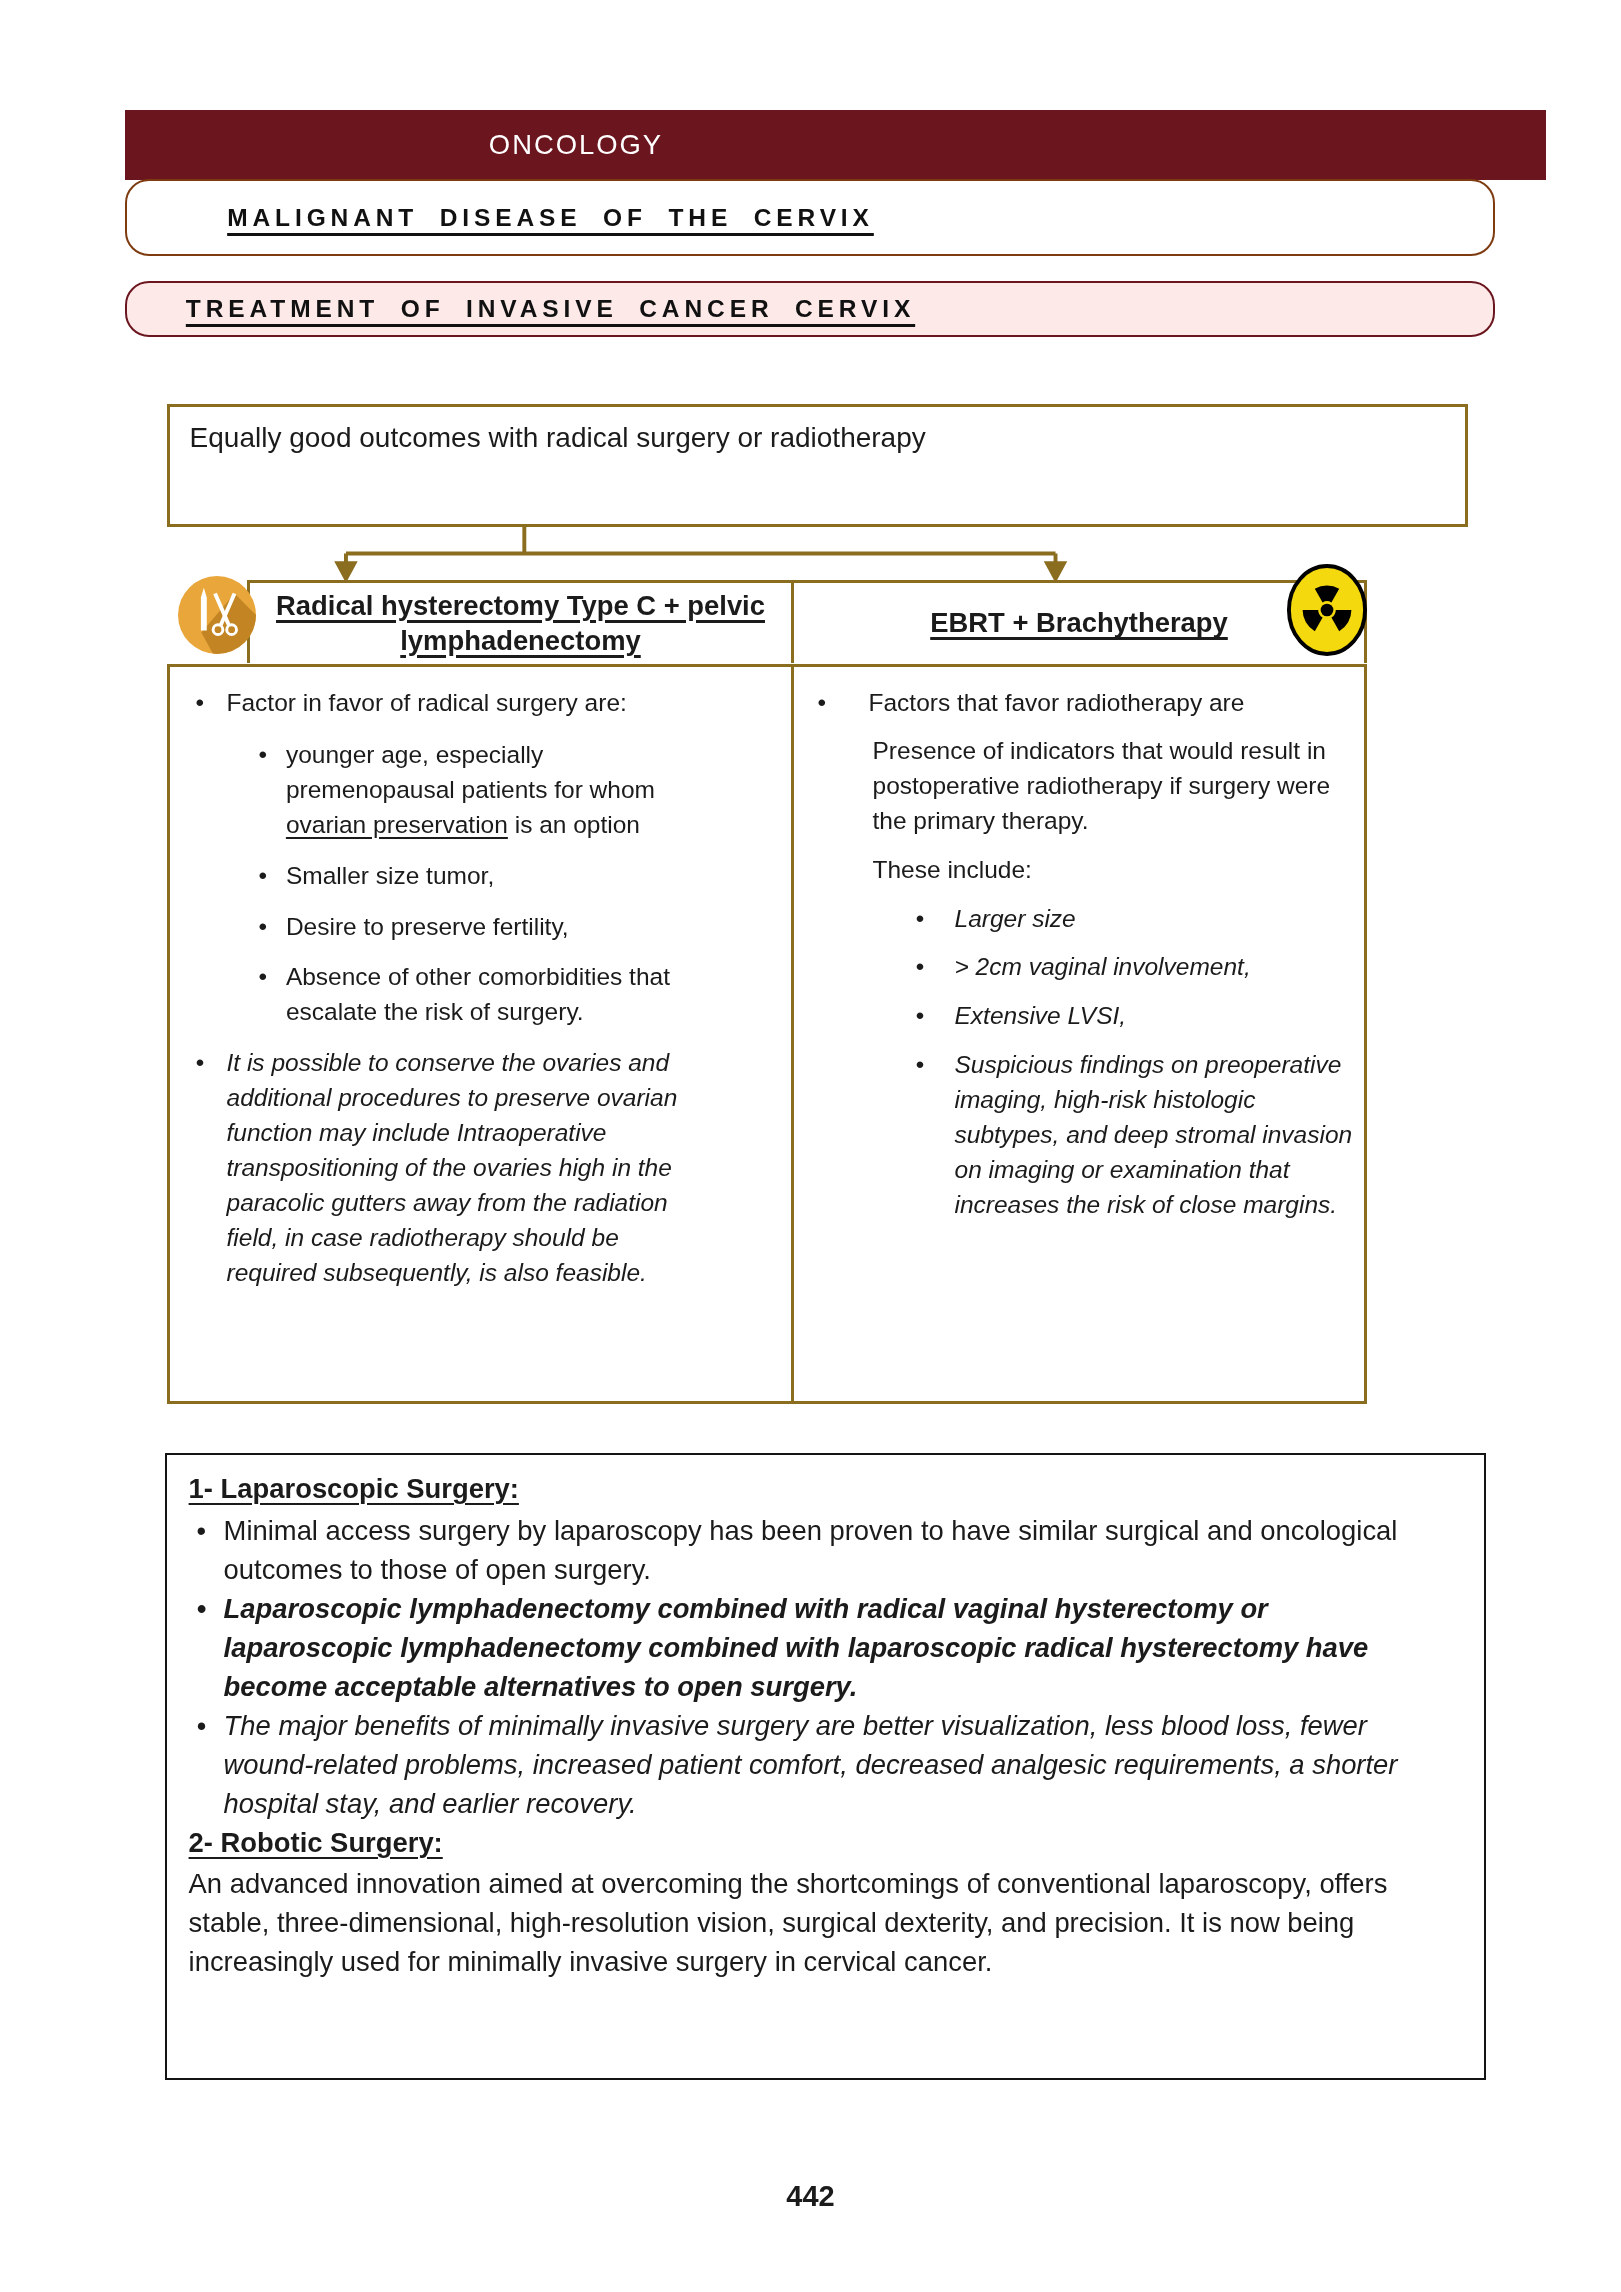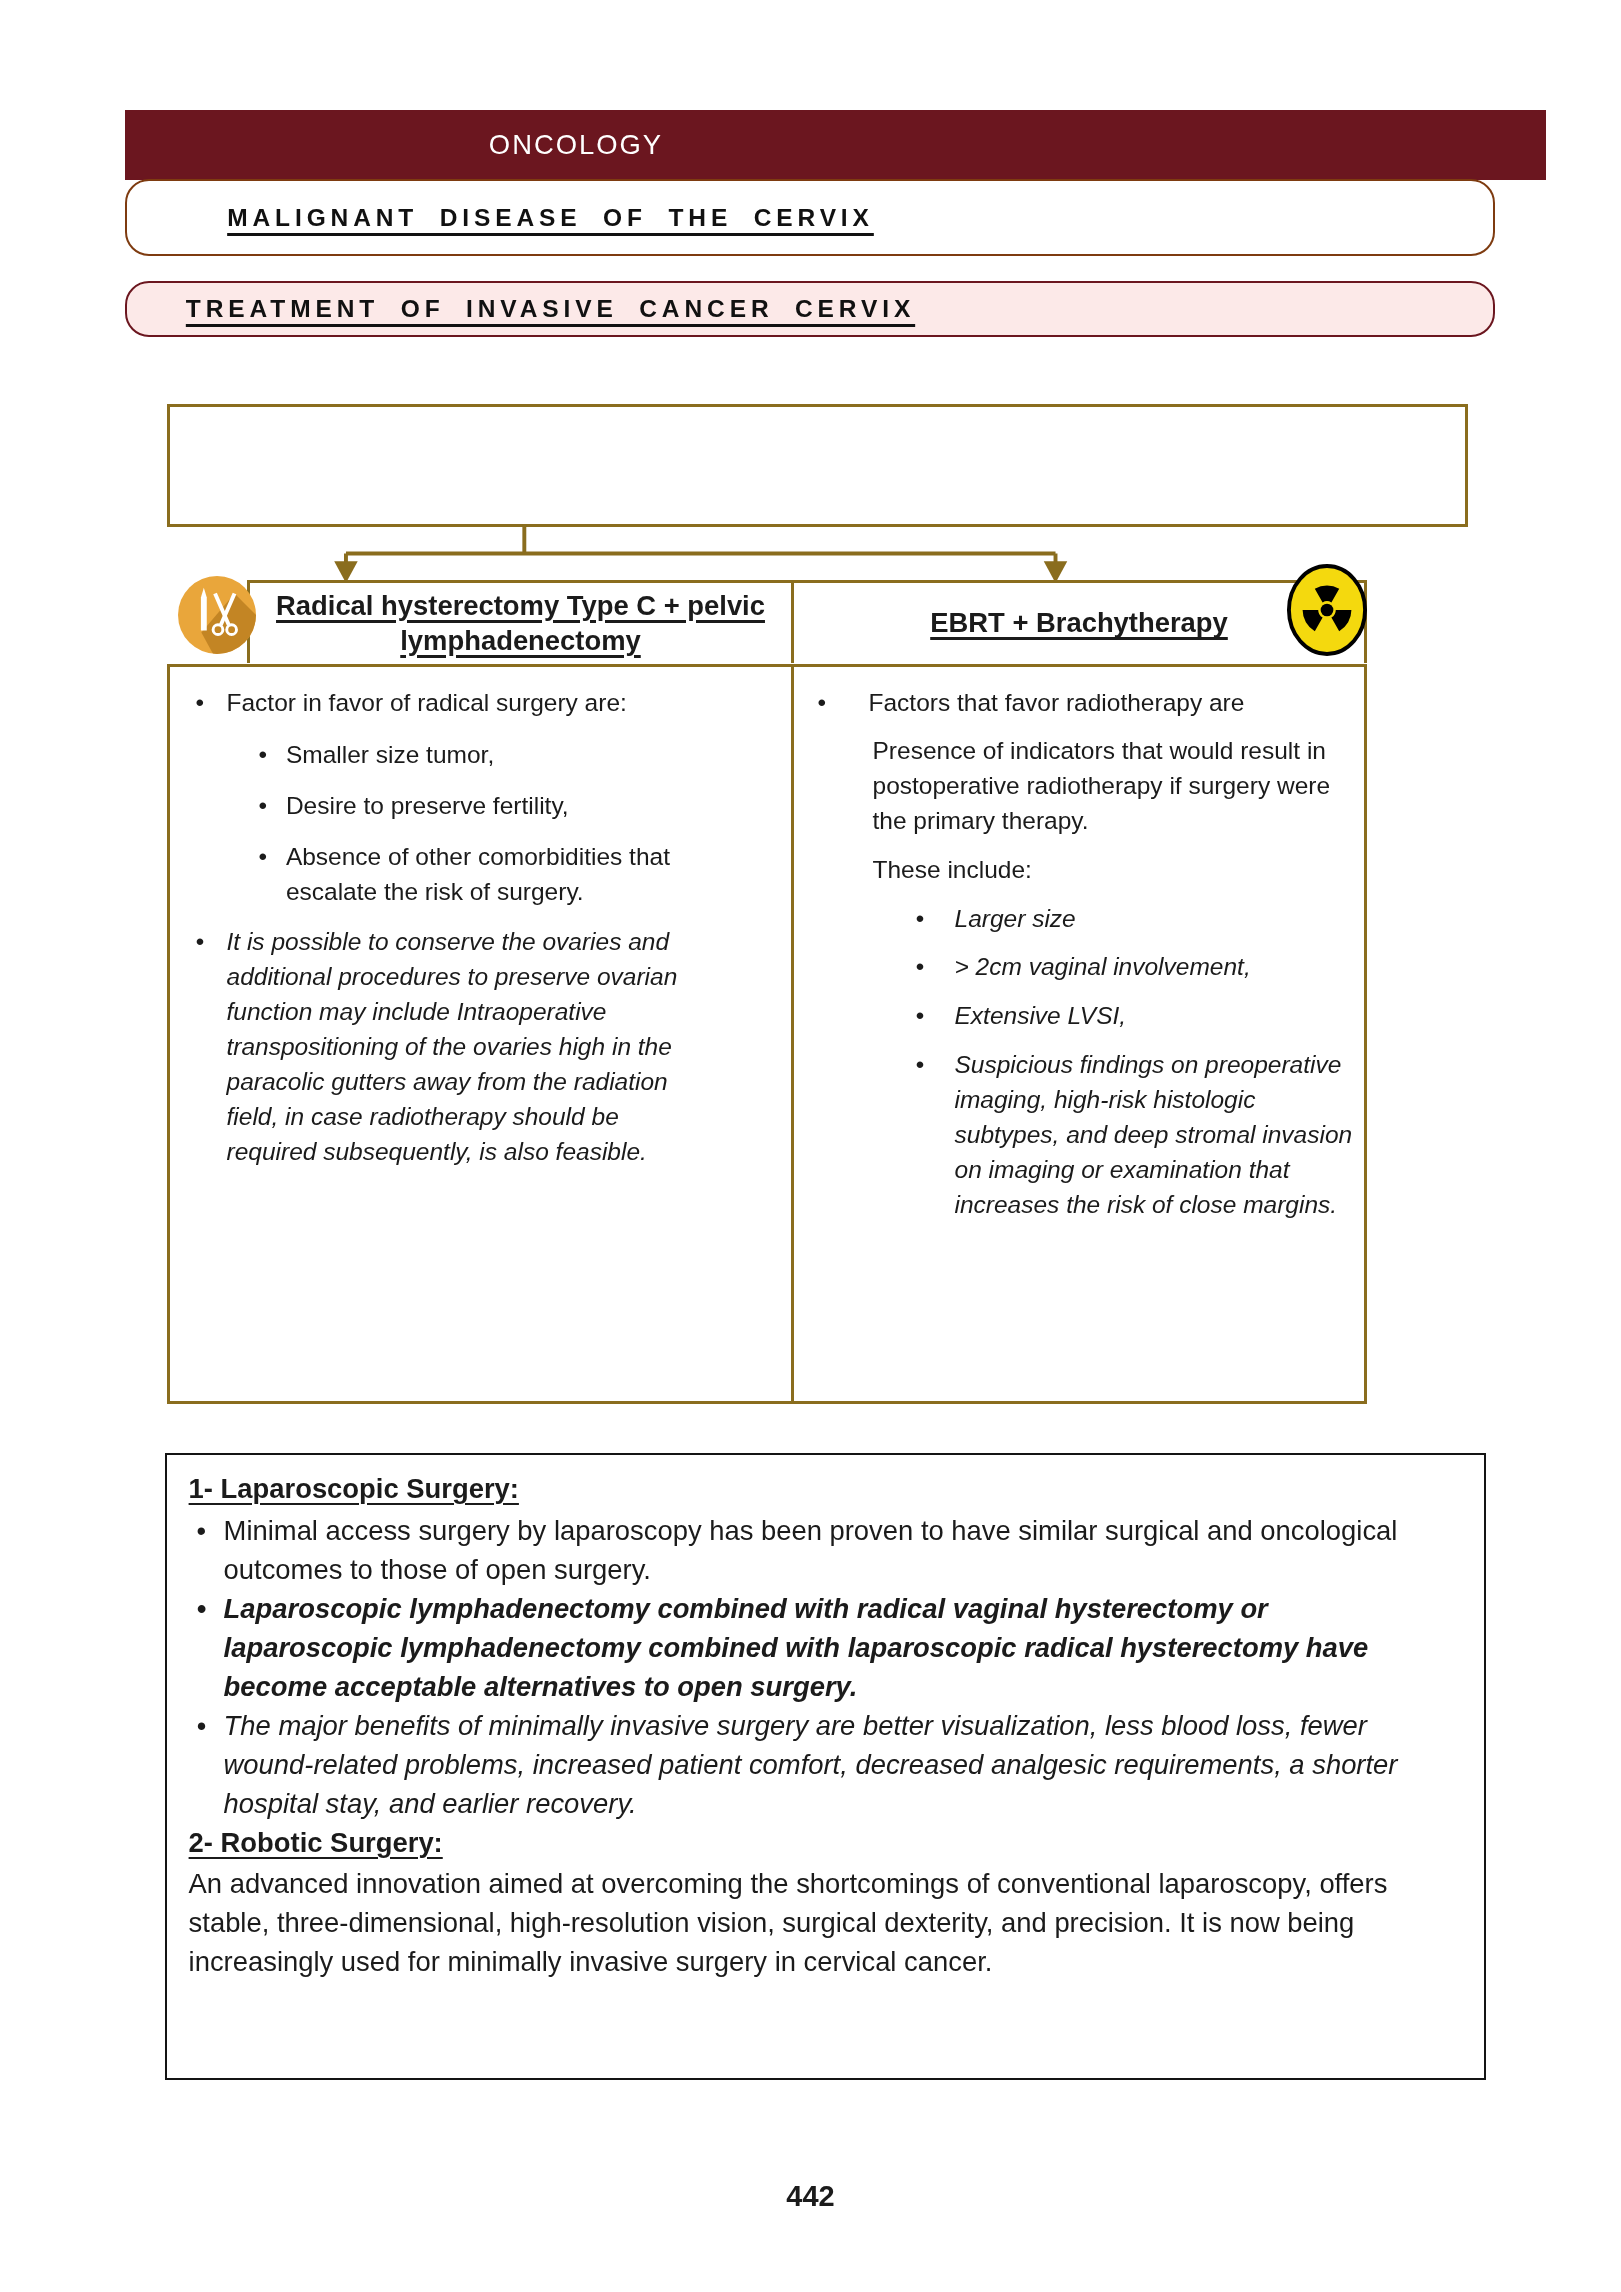--- a/index.html
+++ b/index.html
@@ -86,37 +86,42 @@
 
 <div class="abs title-box tb1">
   <span class="ttl">MALIGNANT DISEASE OF THE CERVIX</span>
 </div>
 
 <div class="abs title-box tb2">
   <span class="ttl">TREATMENT OF INVASIVE CANCER CERVIX</span>
 </div>
 
 <div class="abs stage-box">
+  <div>Equally good outcomes with radical surgery or radiotherapy</div>
 </div>
 
 <svg class="abs connector" width="1621" height="61" viewBox="0 0 1654 62">
   <path d="M535 0 V30 M353 30 H1077 M353 30 V40 M1077 30 V40" stroke="#8A6D1E" stroke-width="4" fill="none"></path>
   <path d="M341 38 H365 L353 60 Z" fill="#8A6D1E"></path>
   <path d="M1065 38 H1089 L1077 60 Z" fill="#8A6D1E"></path>
 </svg>
 
 <div class="abs col-h lh">
   <span class="cht">Radical hysterectomy Type C + pelvic lymphadenectomy</span>
 </div>
 <div class="abs col-b lb">
   <div class="li l1">
     <span class="blt"></span>
     <div>Factor in favor of radical surgery are:</div>
   </div>
   <div class="subs">
+    <div class="li">
+      <span class="blt"></span>
+      <div><span>younger age, especially premenopausal patients for whom </span><span class="uln">ovarian preservation</span><span> is an option</span></div>
+    </div>
     <div class="li">
       <span class="blt"></span>
       <div>Smaller size tumor,</div>
     </div>
     <div class="li">
       <span class="blt"></span>
       <div>Desire to preserve fertility,</div>
     </div>
     <div class="li sub-last">
       <span class="blt"></span>

